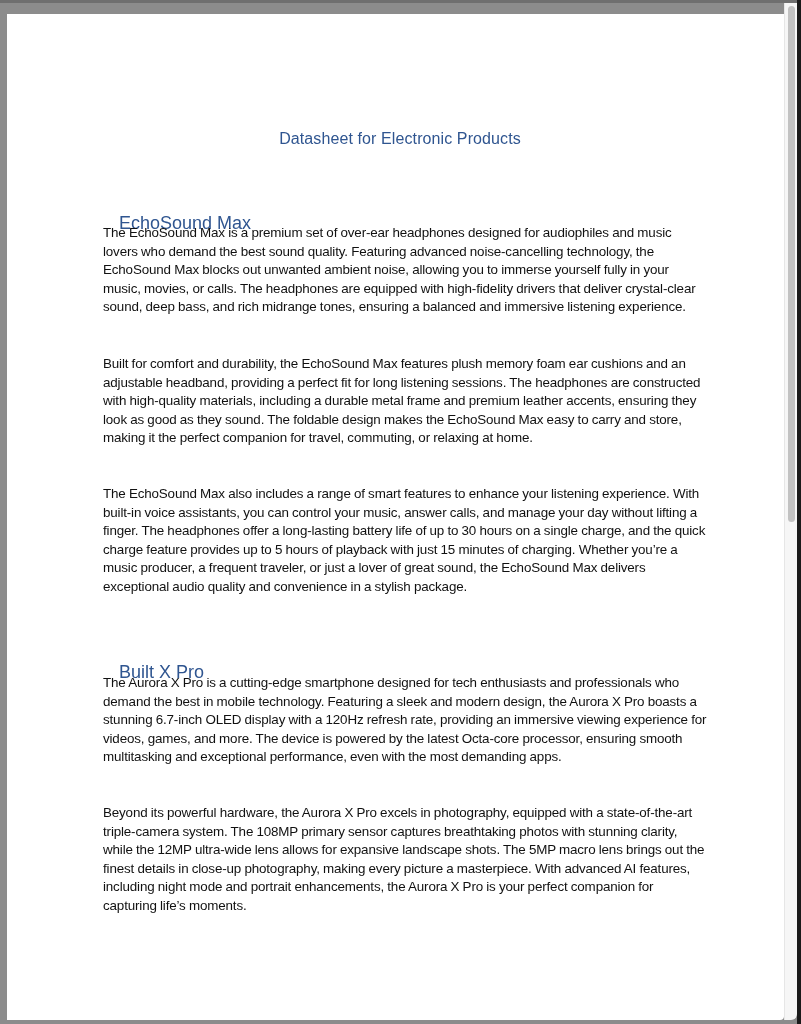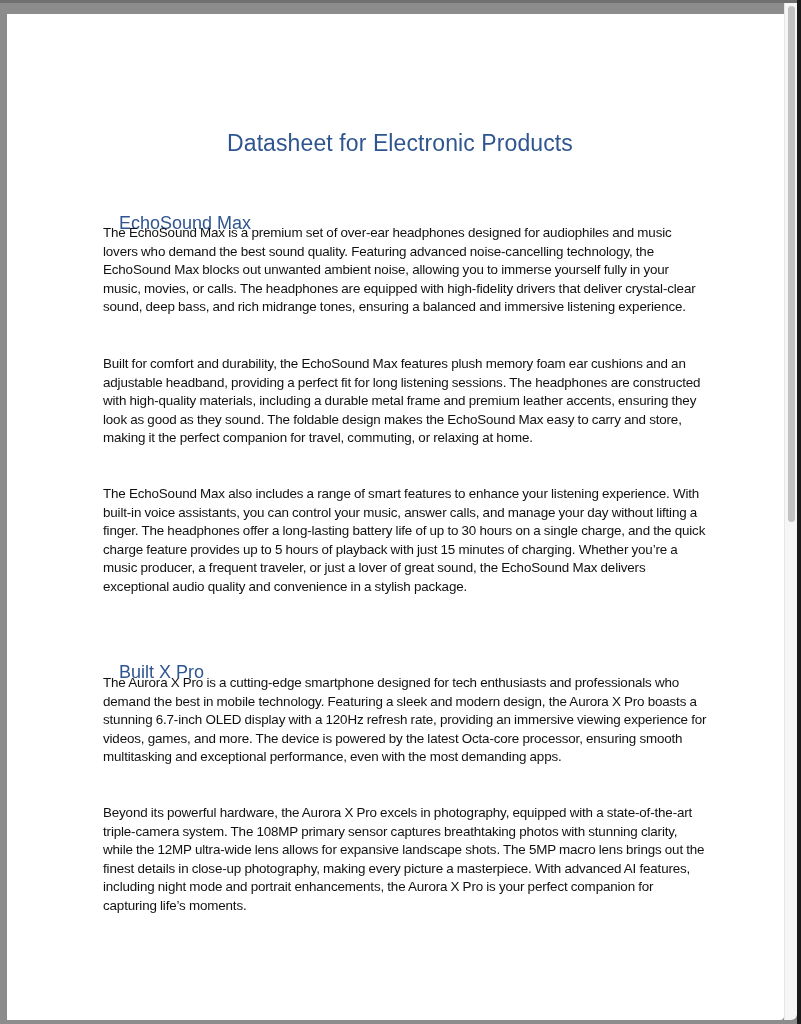--- a/index.html
+++ b/index.html
@@ -60,21 +60,21 @@
       width: 610px;
       font-family: "Liberation Sans", sans-serif;
       color: #111111;
     }
     .title {
       position: absolute;
       left: 0;
       top: 116px;
       width: 594px;
       text-align: center;
-      font-size: 23px;
+      font-size: 16px;
       color: #2f5590;
       letter-spacing: 0.1px;
       font-weight: normal;
       margin: 0;
     }
     .heading {
       position: absolute;
       left: 0;
       font-size: 18px;
       color: #2f5590;

